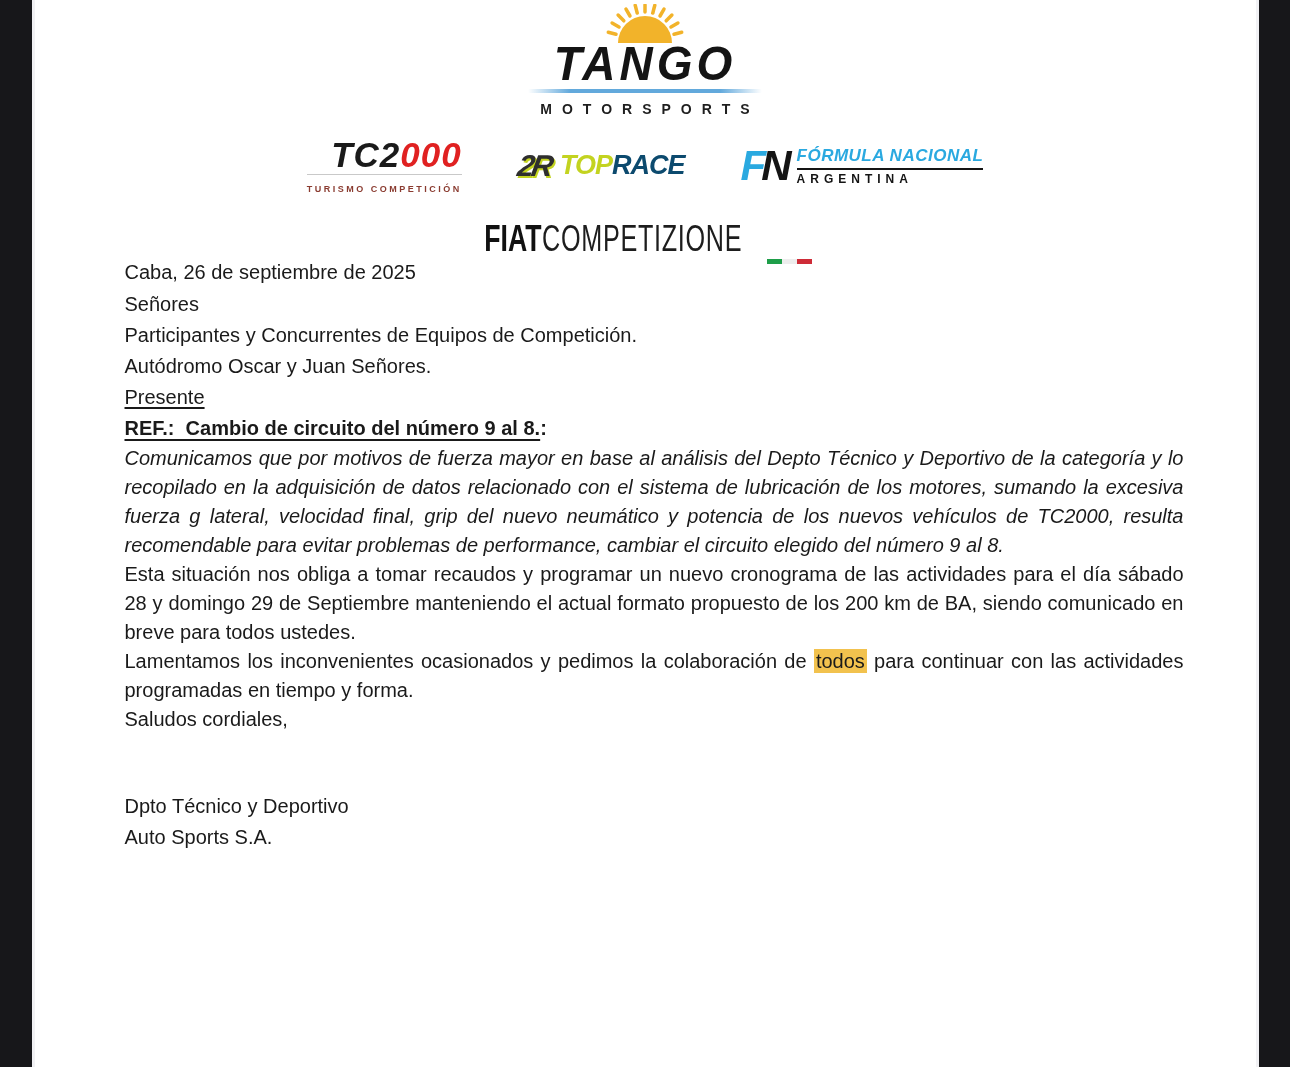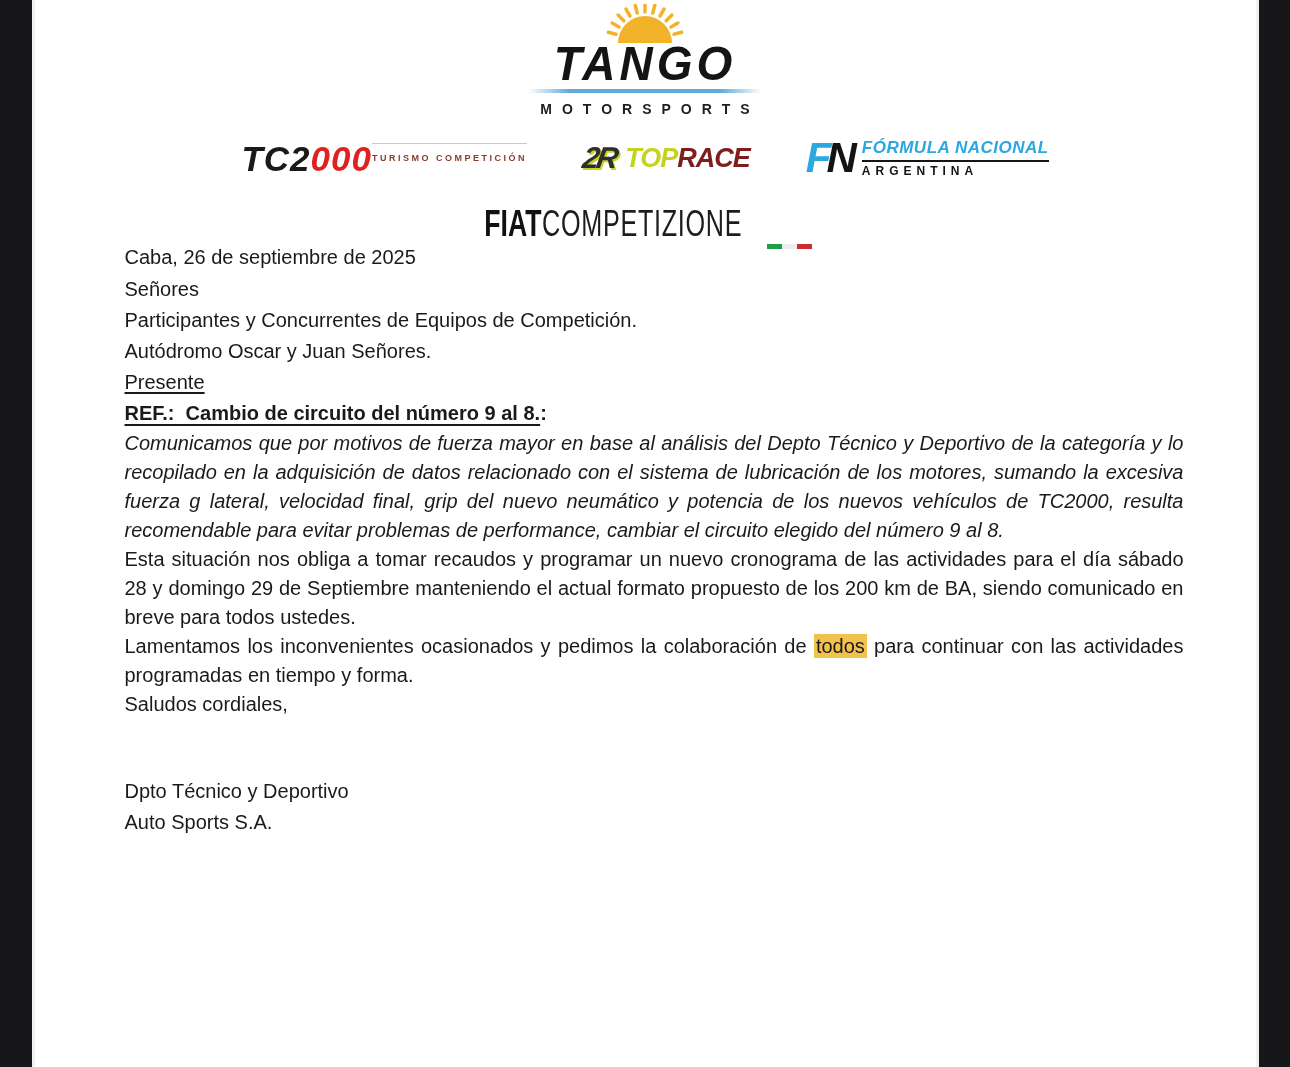--- a/index.html
+++ b/index.html
@@ -28,37 +28,37 @@
     color: #141414; line-height: 1.0; transform: scaleY(1.05); margin-top: -4px;
   }
   .tango-line {
     width: 234px; height: 4px; margin-top: 3px; border-radius: 2px;
     background: linear-gradient(to right, rgba(98,169,220,0), #62A9DC 18%, #62A9DC 82%, rgba(98,169,220,0));
   }
   .tango-sub { font-weight: bold; font-size: 14px; letter-spacing: 10px; color: #1e1e1e; margin-top: 8px; text-indent: 10px; }
 
   .logo-row { display: flex; align-items: center; gap: 56px; margin-top: 20px; }
 
-  .tc2000 { display: flex; flex-direction: row; align-items: flex-end; }
+  .tc2000 { display: flex; flex-direction: column; align-items: flex-end; }
   .tc2000-word { font-style: italic; font-weight: bold; font-size: 35px; line-height: 1; letter-spacing: 1px; }
   .tc2000-word .tc-black { color: #1a1a1a; }
   .tc2000-word .tc-red { color: #E02121; }
   .tc2000-sub {
     font-size: 9px; font-weight: bold; letter-spacing: 2.5px; color: #8a3b30;
     border-top: 1px solid #c9c9c9; padding-top: 9px; margin-top: 2px; align-self: stretch; text-align: center;
   }
 
   .toprace { display: flex; align-items: center; }
   .tr-emblem {
     display: inline-block; font-style: italic; font-weight: bold; font-size: 30px; line-height: 1;
     color: #2e2e2e; transform: skewX(-10deg); letter-spacing: -3px;
     text-shadow: 2px 2px 0 #C3D320; margin-right: 10px;
   }
   .tr-top  { font-style: italic; font-weight: bold; font-size: 27px; line-height: 1; color: #C3D320; letter-spacing: -1px; }
-  .tr-race { font-style: italic; font-weight: bold; font-size: 27px; line-height: 1; color: #7f1d1d; letter-spacing: -1px; }
+  .tr-race { font-style: italic; font-weight: bold; font-size: 27px; line-height: 1; color: #0c4a6e; letter-spacing: -1px; }
 
   .fn { display: flex; align-items: center; }
   .fn-initials { font-style: italic; font-weight: bold; font-size: 42px; line-height: 1; letter-spacing: -5px; margin-right: 10px; text-align: center; }
   .fn-initials .fn-f { color: #2AA9E0; }
   .fn-initials .fn-n { color: #141414; }
   .fn-right { display: flex; flex-direction: column; }
   .fn-title { font-style: italic; font-weight: bold; font-size: 17px; color: #2AA9E0; letter-spacing: 0.5px; }
   .fn-rule { height: 2px; background: #141414; margin: 2px 0 2px; }
   .fn-country { font-weight: bold; font-size: 12px; letter-spacing: 5px; color: #141414; }
 

